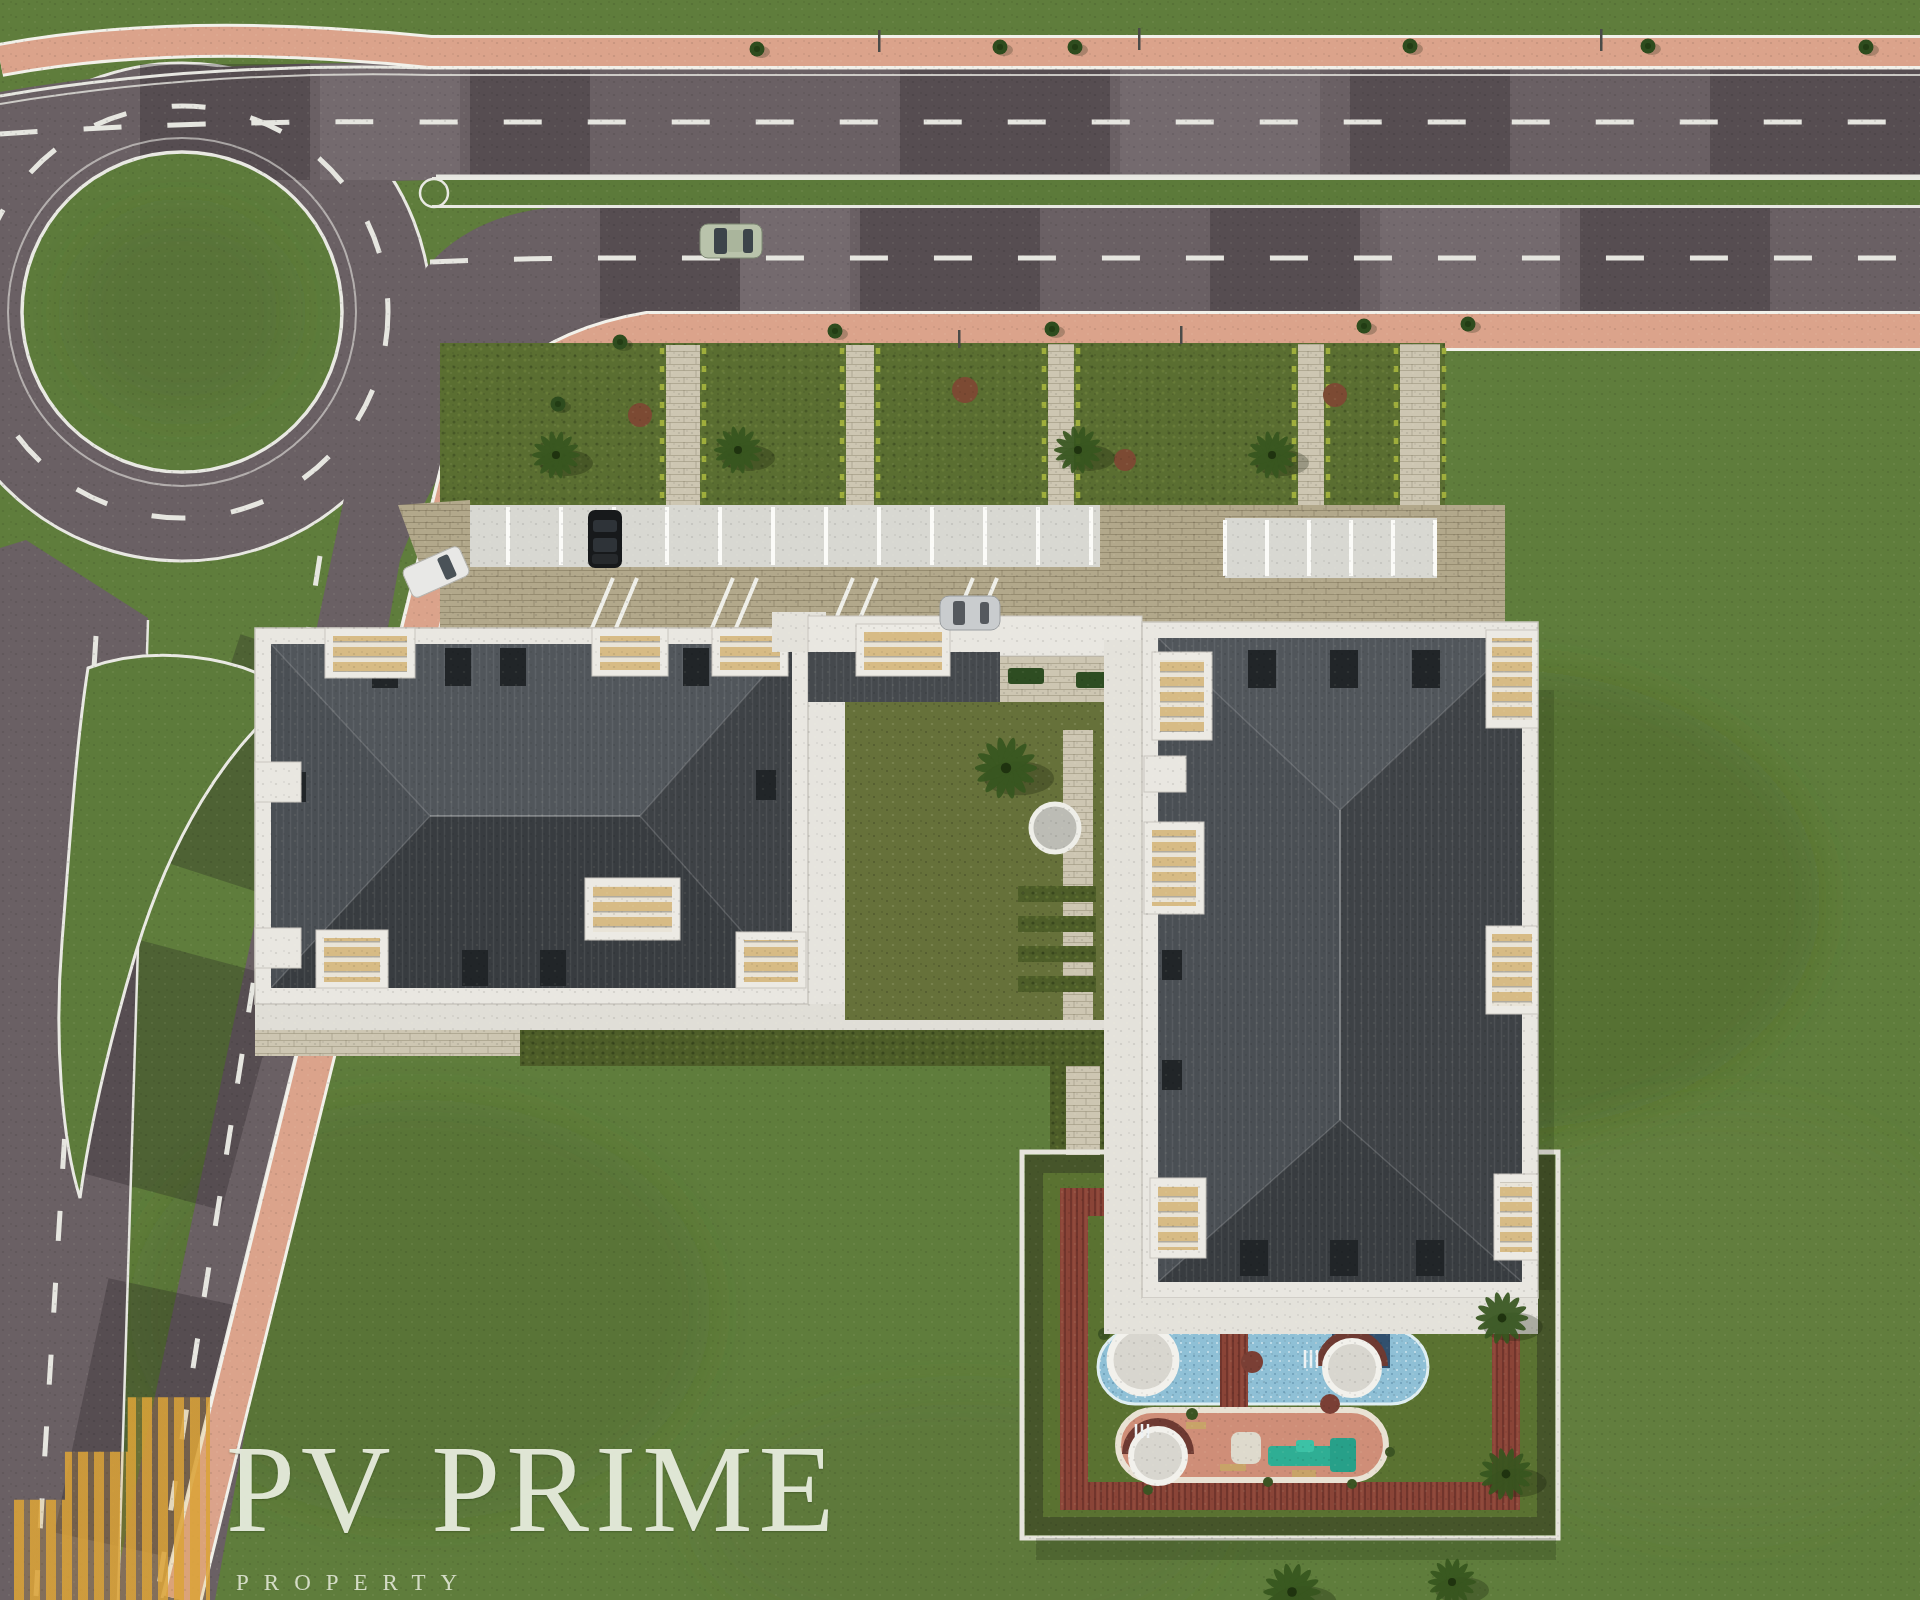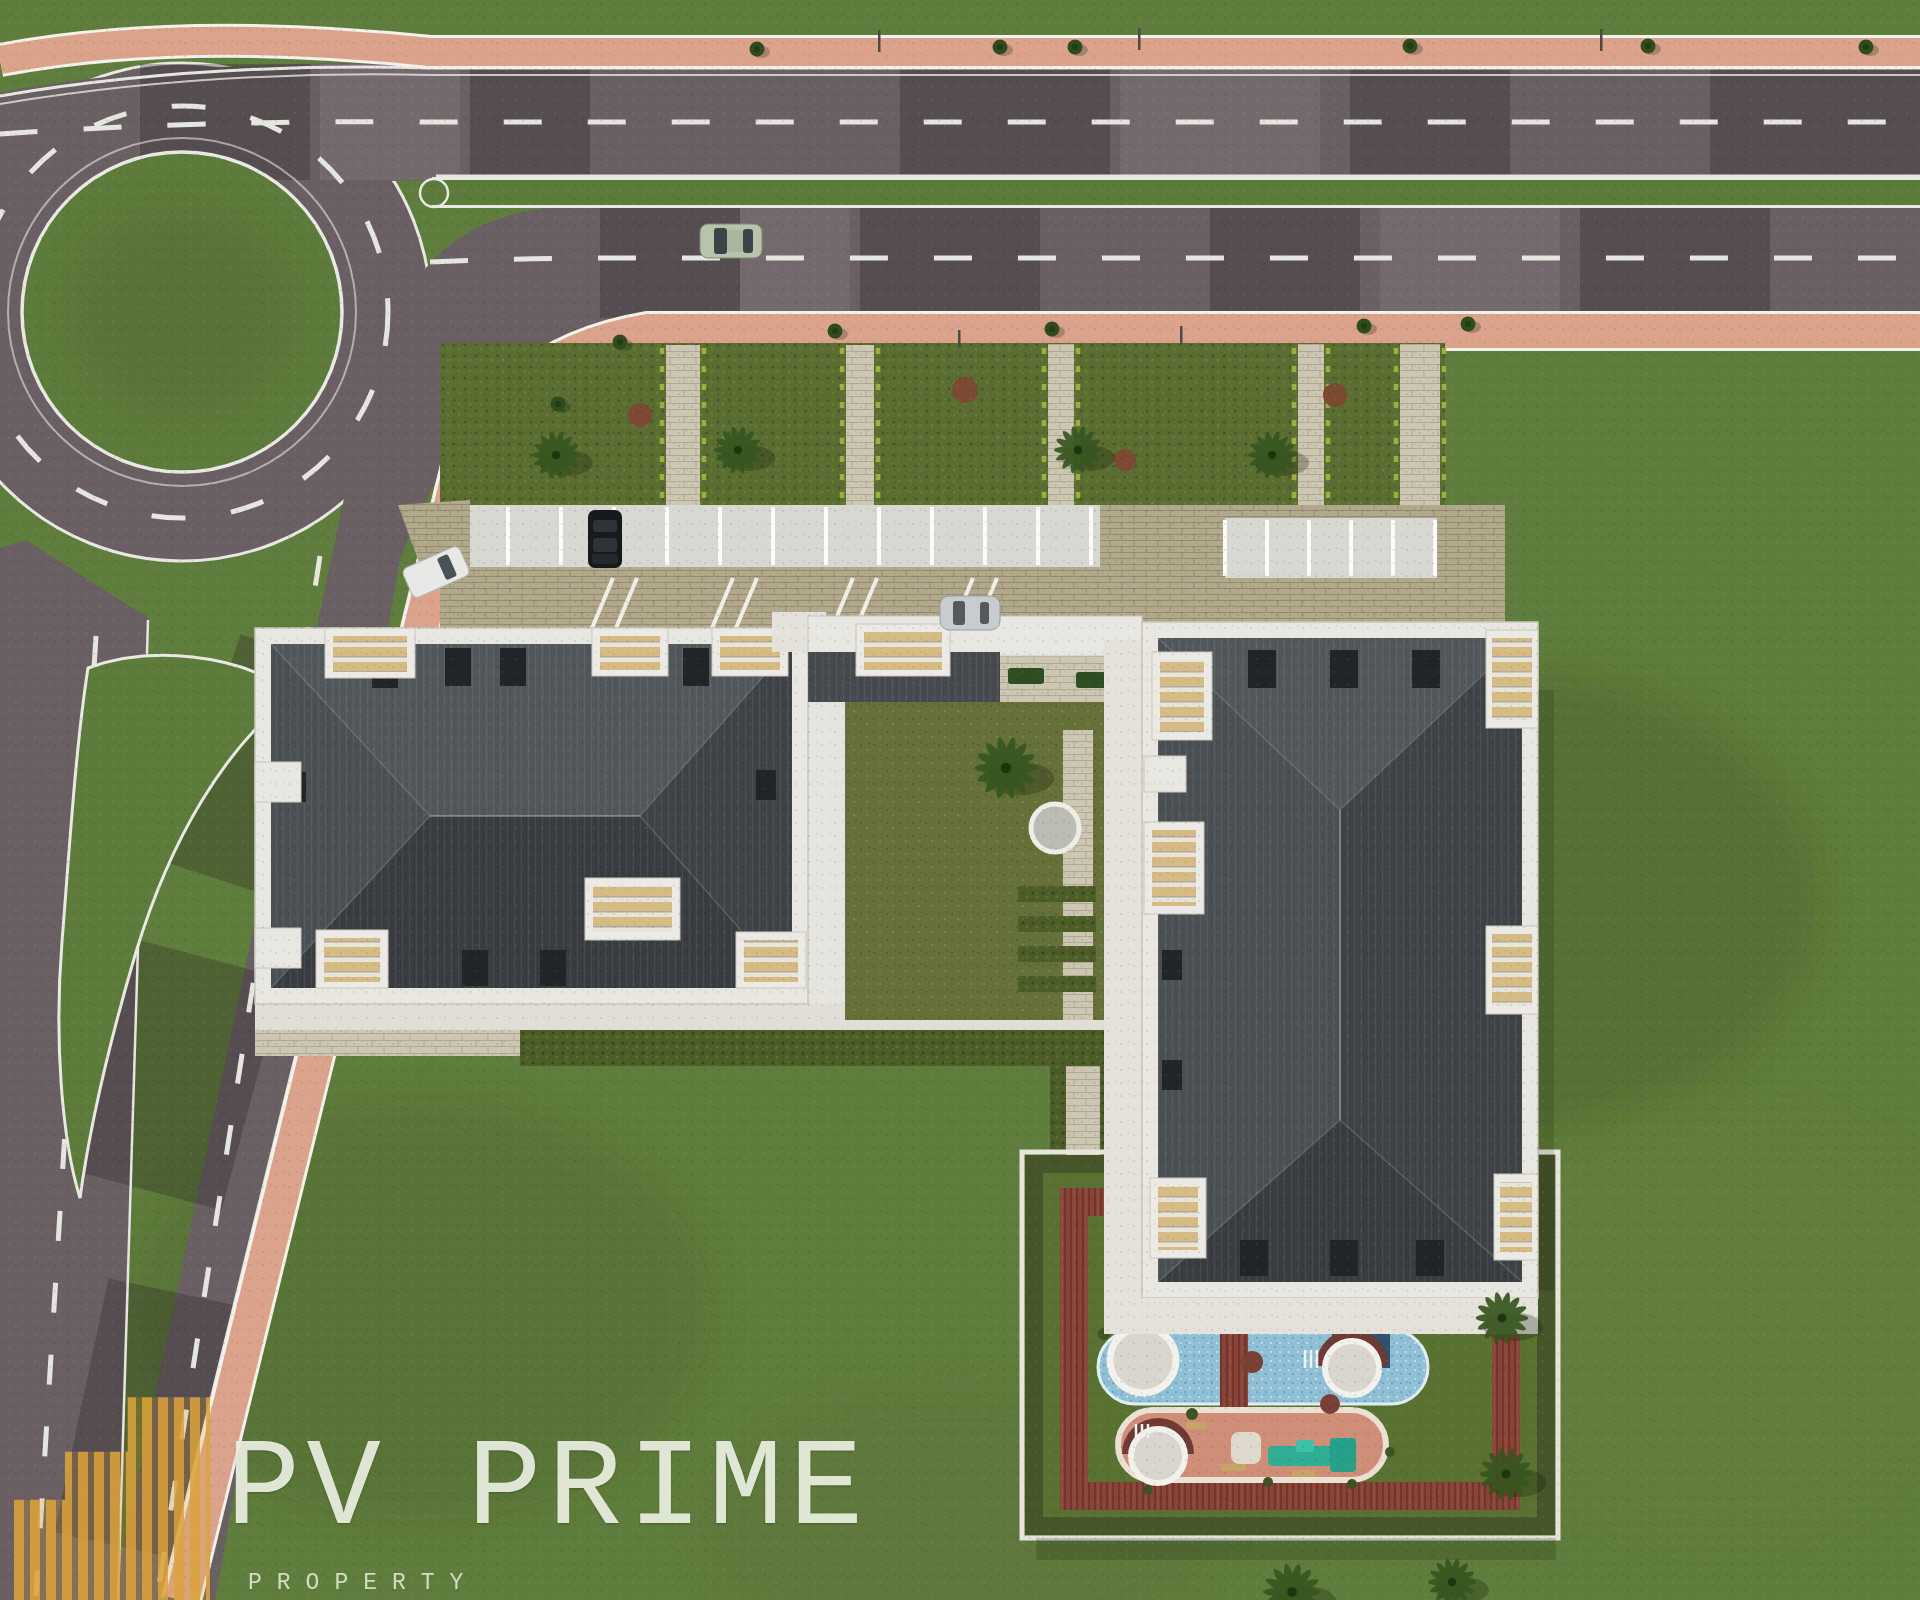--- a/index.html
+++ b/index.html
@@ -1,27 +1,27 @@
 <!DOCTYPE html>
 <html><head>
 <meta charset="utf-8">
 <style>
   html,body{margin:0;padding:0;background:#222;}
   .stage{position:relative;width:1920px;height:1600px;overflow:hidden;background:#5f7d3c;
-         font-family:Liberation Mono, monospace;text-align:right;}
+         font-family:Liberation Serif, serif;text-align:right;}
   .stage svg{position:absolute;left:0;top:0;}
   .logo{position:absolute;left:14px;top:1382px;width:980px;height:218px;pointer-events:none;}
   .logo-icon{position:absolute;left:0;top:0;width:196px;height:218px;opacity:.88;
     background:repeating-linear-gradient(90deg,#dba338 0 10px,rgba(219,163,56,.25) 10px 16px);
     -webkit-clip-path:polygon(0 54%,26% 54%,26% 32%,58% 32%,58% 7%,100% 7%,100% 100%,0 100%);
     clip-path:polygon(0 54%,26% 54%,26% 32%,58% 32%,58% 7%,100% 7%,100% 100%,0 100%);}
   .brand{position:absolute;left:212px;top:46px;font-size:124px;line-height:1;
     color:rgba(236,240,226,.93);letter-spacing:6px;white-space:nowrap;
     text-shadow:0 1px 2px rgba(30,45,15,.35);}
-  .tagline{position:absolute;left:234px;top:188px;font-size:23px;color:rgba(233,236,222,.85);
+  .tagline{position:absolute;left:222px;top:188px;font-size:23px;color:rgba(233,236,222,.85);
     letter-spacing:15px;white-space:nowrap;}
 </style>
 </head>
 <body>
 
 <div class="stage">
 <svg width="1920" height="1600" viewBox="0 0 1920 1600">
 <defs>
   <pattern id="speckP" width="13" height="13" patternUnits="userSpaceOnUse">
     <circle cx="3" cy="4" r="1.1" fill="rgba(0,0,0,.10)"></circle>

